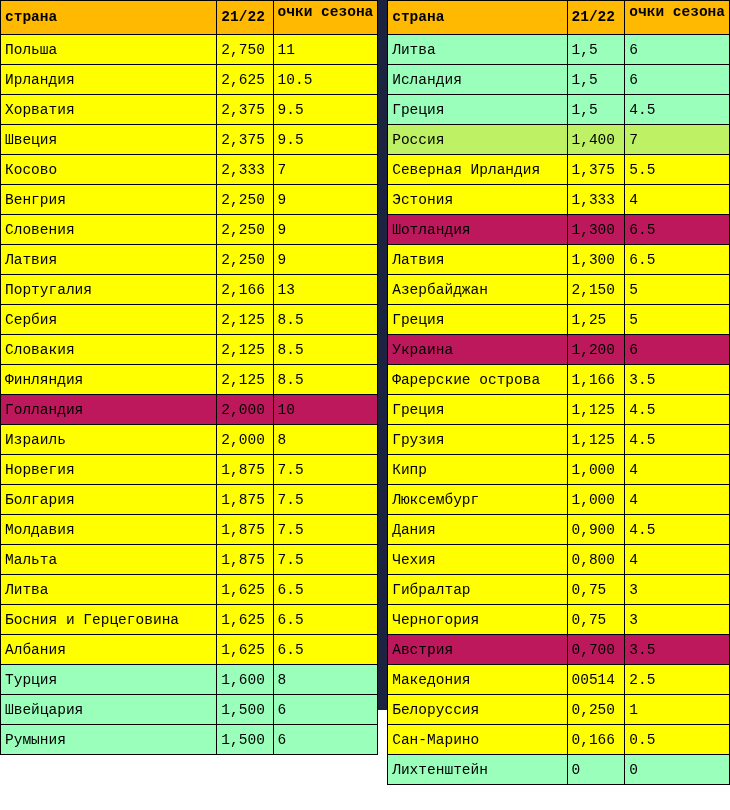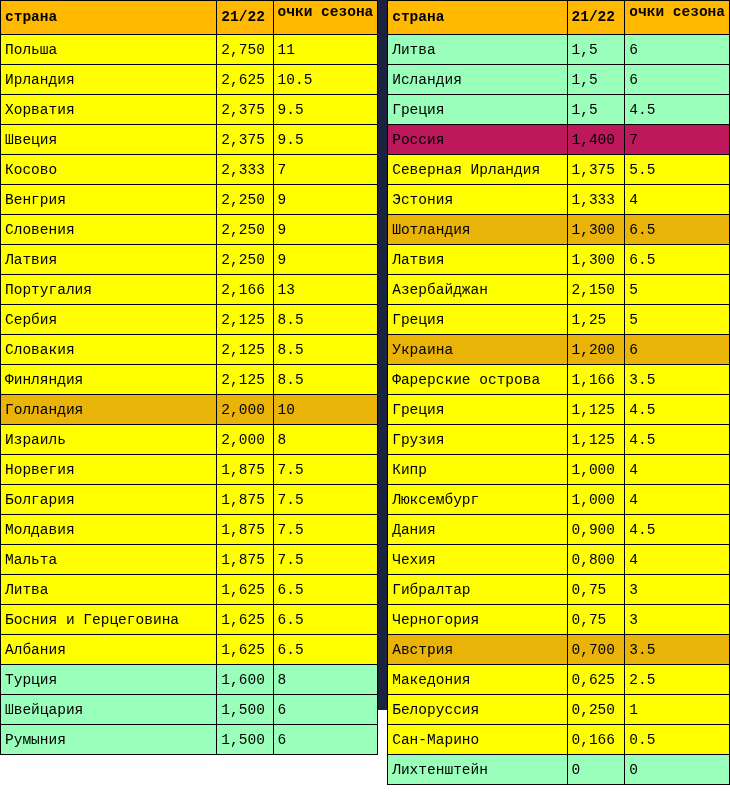--- a/index.html
+++ b/index.html
@@ -52,22 +52,22 @@
     padding-bottom: 3px;
     line-height: 1.1;
     white-space: normal;
   }
   .hdr td.c-pts {
     vertical-align: top;
     padding-top: 4px;
   }
   .yellow { background: #ffff00; }
   .green  { background: #99ffbb; }
-  .blue   { background: #eab308; margin-left: 44px; }
-  .russia { background: #be185d; }
+  .blue   { background: #be185d; margin-left: 44px; }
+  .russia { background: #bef264; }
   .sep-col {
     width: 10px;
     background: #1b2340;
   }
 </style>
 </head>
 <body>
 
 <div class="sheet">
 
@@ -310,21 +310,21 @@
           <td class="c-val yellow">0,75</td>
           <td class="c-pts yellow">3</td>
         </tr>
         <tr>
           <td class="c-country blue">Австрия</td>
           <td class="c-val blue">0,700</td>
           <td class="c-pts blue">3.5</td>
         </tr>
         <tr>
           <td class="c-country yellow">Македония</td>
-          <td class="c-val yellow">0,625</td>
+          <td class="c-val yellow">00514</td>
           <td class="c-pts yellow">2.5</td>
         </tr>
         <tr>
           <td class="c-country yellow">Белоруссия</td>
           <td class="c-val yellow">0,250</td>
           <td class="c-pts yellow">1</td>
         </tr>
         <tr>
           <td class="c-country yellow">Сан-Марино</td>
           <td class="c-val yellow">0,166</td>

